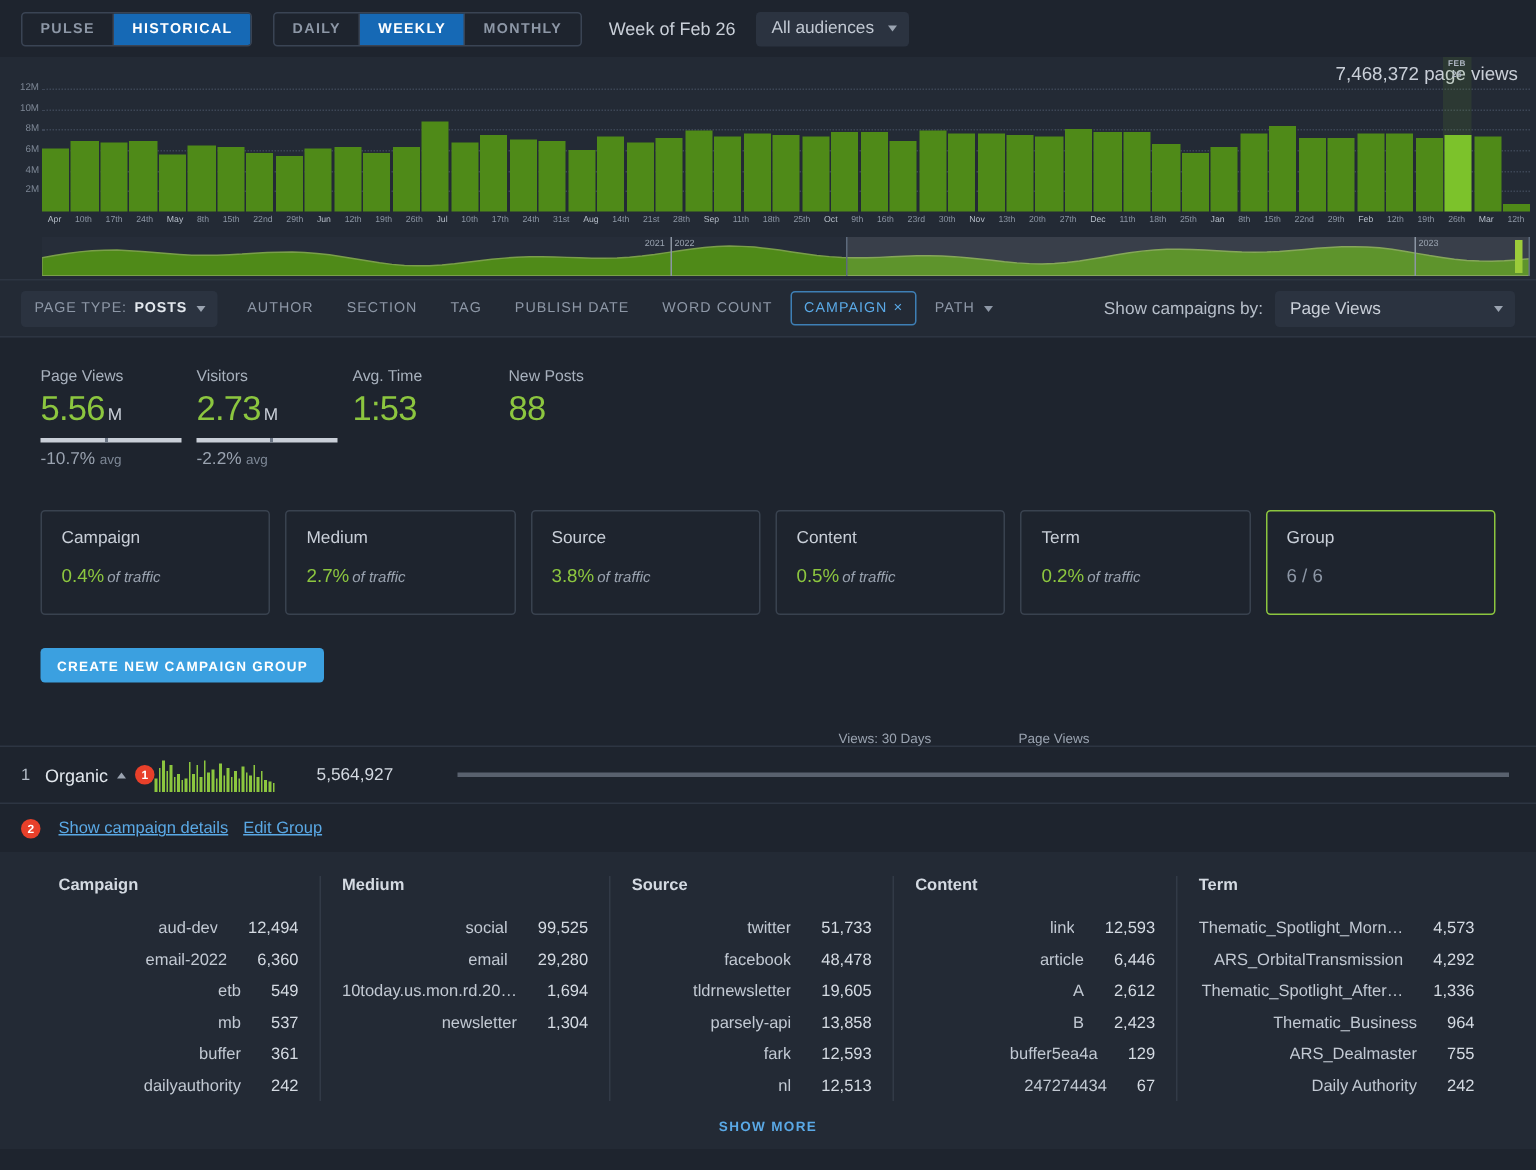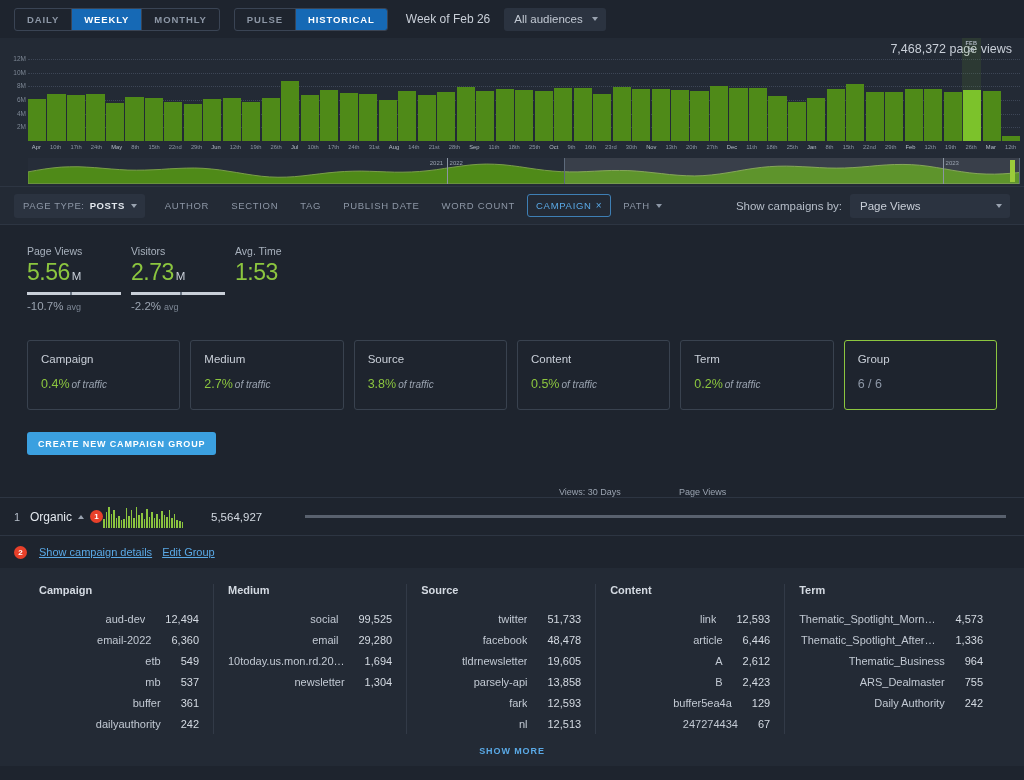--- a/index.html
+++ b/index.html
@@ -276,28 +276,28 @@
     background: #232a35; cursor: pointer;
   }
 </style>
 </head>
 <body>
 
 
 
 
 <div class="topbar">
+  <div class="seg" id="mode-tabs">
+      <button class="segbtn">PULSE</button>
+      <button class="segbtn active">HISTORICAL</button>
+    </div>
   <div class="seg" id="period-tabs">
       <button class="segbtn">DAILY</button>
       <button class="segbtn active">WEEKLY</button>
       <button class="segbtn">MONTHLY</button>
-    </div>
-  <div class="seg" id="mode-tabs">
-      <button class="segbtn">PULSE</button>
-      <button class="segbtn active">HISTORICAL</button>
     </div>
   <div class="week-label">Week of Feb 26</div>
   <div class="audience-select">
     <span>All audiences</span>
     <span class="caret"></span>
   </div>
 </div>
 
 
 <div class="chart-panel">
@@ -486,20 +486,24 @@
       <div class="kpi-value">2.73<span class="u">M</span></div>
       <div class="kpi-bar">
         <i style="left:52%"></i>
       </div>
       <div class="kpi-delta">-2.2%<span class="sub">avg</span></div>
     </div>
     <div class="kpi">
       <div class="kpi-label">Avg. Time</div>
       <div class="kpi-value">1:53</div>
     </div>
+    <div class="kpi">
+      <div class="kpi-label">New Posts</div>
+      <div class="kpi-value">88</div>
+    </div>
   </div>
 
 
 <div class="dimcards" id="dimcards">
     <div class="dimcard">
       <div class="dim-name">Campaign</div>
       <div class="dim-val">0.4%<span class="sub">of traffic</span></div>
     </div>
     <div class="dimcard">
       <div class="dim-name">Medium</div>
@@ -687,20 +691,24 @@
         <span class="v">67</span>
       </div>
     </div>
     <div class="tcol">
       <h4>Term</h4>
       <div class="trow">
         <span class="k">Thematic_Spotlight_Morn…</span>
         <span class="v">4,573</span>
       </div>
       <div class="trow">
+        <span class="k">ARS_OrbitalTransmission</span>
+        <span class="v">4,292</span>
+      </div>
+      <div class="trow">
         <span class="k">Thematic_Spotlight_After…</span>
         <span class="v">1,336</span>
       </div>
       <div class="trow">
         <span class="k">Thematic_Business</span>
         <span class="v">964</span>
       </div>
       <div class="trow">
         <span class="k">ARS_Dealmaster</span>
         <span class="v">755</span>

